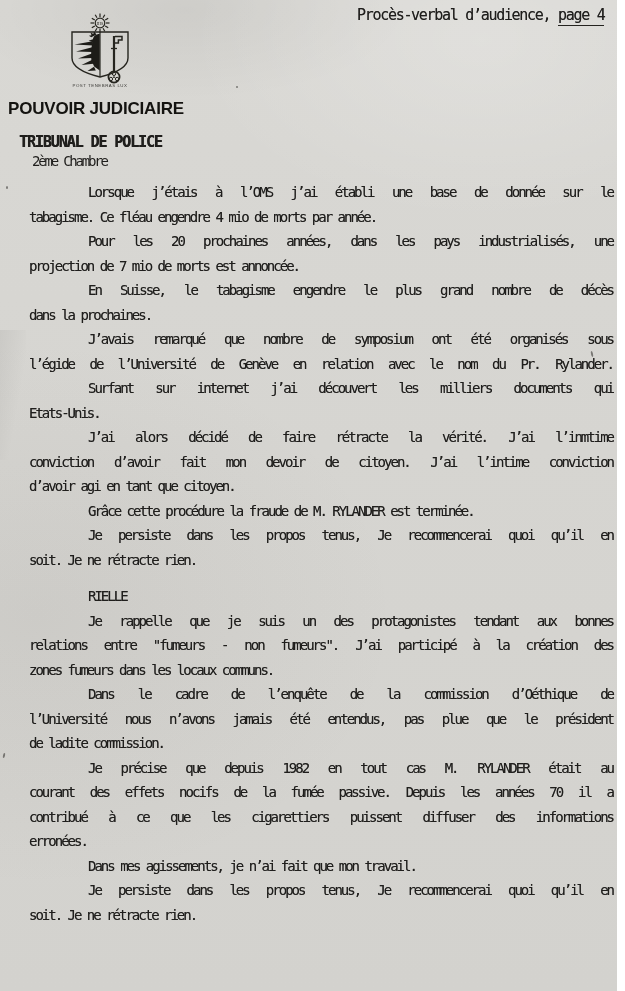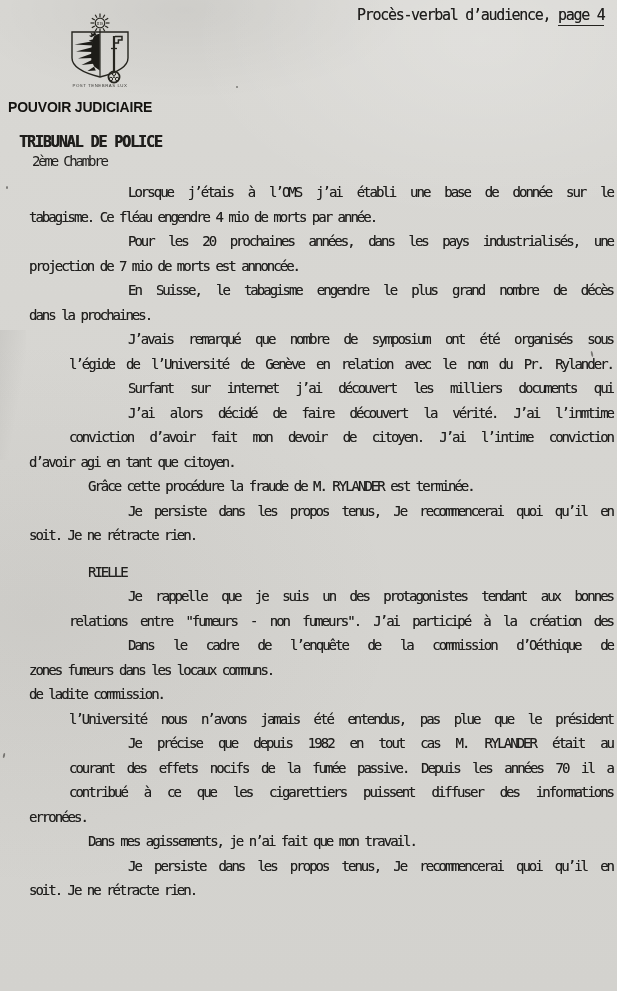--- a/index.html
+++ b/index.html
@@ -16,38 +16,38 @@
   .title {
     position:absolute; left:357px; top:6px;
     font-size:15px; letter-spacing:-1.3px; white-space:nowrap;
     text-shadow:0 0 .5px rgba(40,40,40,.65);
   }
   .title .pg { border-bottom:1.5px solid #24231f; padding-bottom:1px; }
   .logo { position:absolute; left:60px; top:13px; width:80px; height:92px; }
   .authority {
     position:absolute; left:8px; top:99px;
     font-family:"Liberation Sans", sans-serif; font-weight:bold;
-    font-size:14px; letter-spacing:-.2px; color:#141310;
+    font-size:17px; letter-spacing:-.2px; color:#141310;
   }
   .court {
     position:absolute; left:19px; top:133px;
     font-weight:bold; font-size:15px; letter-spacing:-1.1px;
     text-shadow:.4px 0 0 #2a2925;
   }
   .chamber {
     position:absolute; left:32px; top:153px;
     font-size:14px; letter-spacing:-2.2px;
   }
   .bodytext {
     position:absolute; left:29px; top:180px; width:584px;
     font-size:14px; line-height:24.5px; letter-spacing:-2px;
     text-shadow:0 0 .5px rgba(40,40,40,.6);
   }
   .line { min-height:24.5px; white-space:normal; }
-  .line.justify { text-align:justify; text-align-last:justify;margin-left:40px; }
+  .line.justify { text-align:justify; text-align-last:justify; }
   .line.indent { text-indent:59px; }
   .line.gap { margin-top:12px; }
   .speck { position:absolute; background:rgba(45,44,40,.55); border-radius:50%; }
   .speck.s1 { left:6px;   top:186px; width:2px; height:3px; }
   .speck.s2 { left:3px;   top:753px; width:2px; height:5px; transform:rotate(14deg); }
   .speck.s3 { left:591px; top:351px; width:2px; height:6px; transform:rotate(-12deg); }
   .speck.s4 { left:236px; top:86px;  width:2px; height:2px; }
   .crease {
     position:absolute; left:0; top:330px; width:26px; height:130px;
     background:linear-gradient(100deg, rgba(0,0,0,.06), transparent 65%);
@@ -121,33 +121,34 @@
   <div class="bodytext">
       <div class="line justify indent">Lorsque j’étais à l’OMS j’ai établi une base de donnée sur le</div>
       <div class="line">tabagisme. Ce fléau engendre 4 mio de morts par année.</div>
       <div class="line justify indent">Pour les 20 prochaines années, dans les pays industrialisés, une</div>
       <div class="line">projection de 7 mio de morts est annoncée.</div>
       <div class="line justify indent">En Suisse, le tabagisme engendre le plus grand nombre de décès</div>
       <div class="line">dans la prochaines.</div>
       <div class="line justify indent">J’avais remarqué que nombre de symposium ont été organisés sous</div>
       <div class="line justify">l’égide de l’Université de Genève en relation avec le nom du Pr. Rylander.</div>
       <div class="line justify indent">Surfant sur internet j’ai découvert les milliers documents qui</div>
-      <div class="line justify indent">J’ai alors décidé de faire découvert la vérité. J’ai l’inmtime</div>
+      <div class="line">Etats-Unis.</div>
+      <div class="line justify indent">J’ai alors décidé de faire rétracte la vérité. J’ai l’inmtime</div>
       <div class="line justify">conviction d’avoir fait mon devoir de citoyen. J’ai l’intime conviction</div>
       <div class="line">d’avoir agi en tant que citoyen.</div>
       <div class="line indent">Grâce cette procédure la fraude de M. RYLANDER est terminée.</div>
       <div class="line justify indent">Je persiste dans les propos tenus, Je recommencerai quoi qu’il en</div>
       <div class="line">soit. Je ne rétracte rien.</div>
       <div class="line indent gap">RIELLE</div>
       <div class="line justify indent">Je rappelle que je suis un des protagonistes tendant aux bonnes</div>
       <div class="line justify">relations entre "fumeurs - non fumeurs". J’ai participé à la création des</div>
+      <div class="line">zones fumeurs dans les locaux communs.</div>
       <div class="line justify indent">Dans le cadre de l’enquête de la commission d’Oéthique de</div>
-      <div class="line">zones fumeurs dans les locaux communs.</div>
+      <div class="line justify">l’Université nous n’avons jamais été entendus, pas plue que le président</div>
       <div class="line">de ladite commission.</div>
-      <div class="line justify">l’Université nous n’avons jamais été entendus, pas plue que le président</div>
       <div class="line justify indent">Je précise que depuis 1982 en tout cas M. RYLANDER était au</div>
       <div class="line justify">courant des effets nocifs de la fumée passive. Depuis les années 70 il a</div>
       <div class="line justify">contribué à ce que les cigarettiers puissent diffuser des informations</div>
       <div class="line">erronées.</div>
       <div class="line indent">Dans mes agissements, je n’ai fait que mon travail.</div>
       <div class="line justify indent">Je persiste dans les propos tenus, Je recommencerai quoi qu’il en</div>
       <div class="line">soit. Je ne rétracte rien.</div>
     </div>
 
   <div class="crease"></div>

